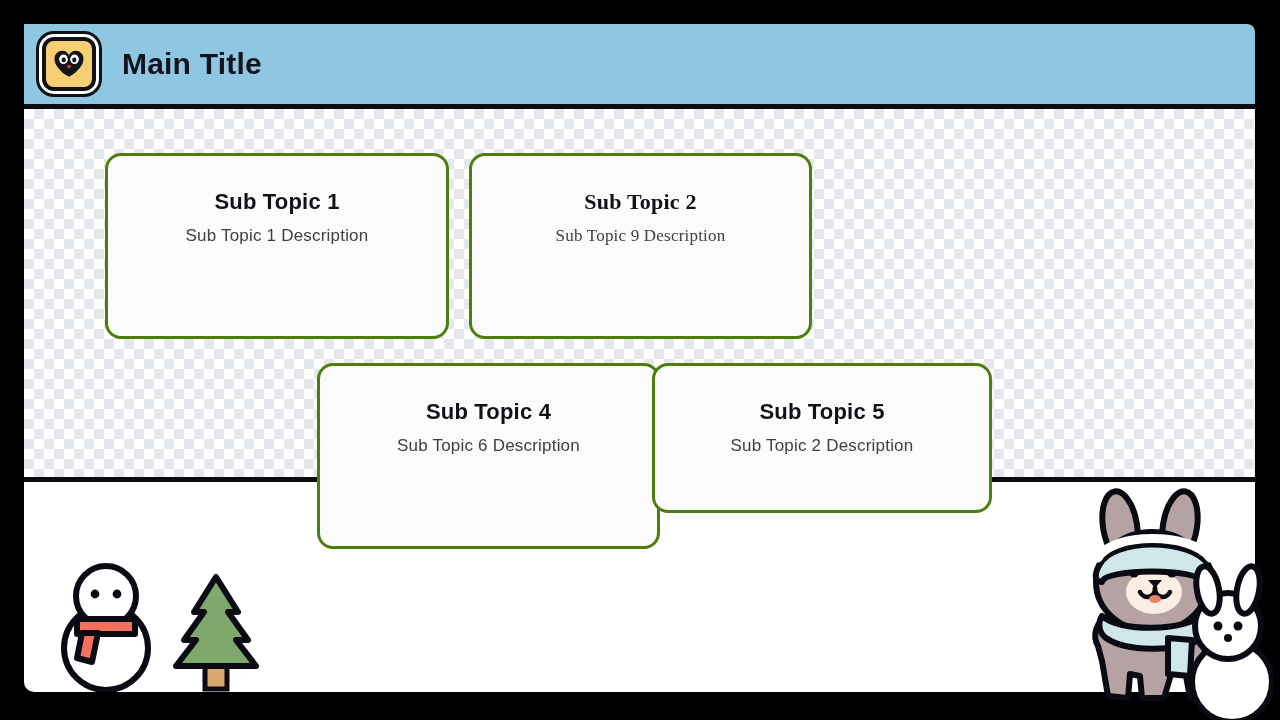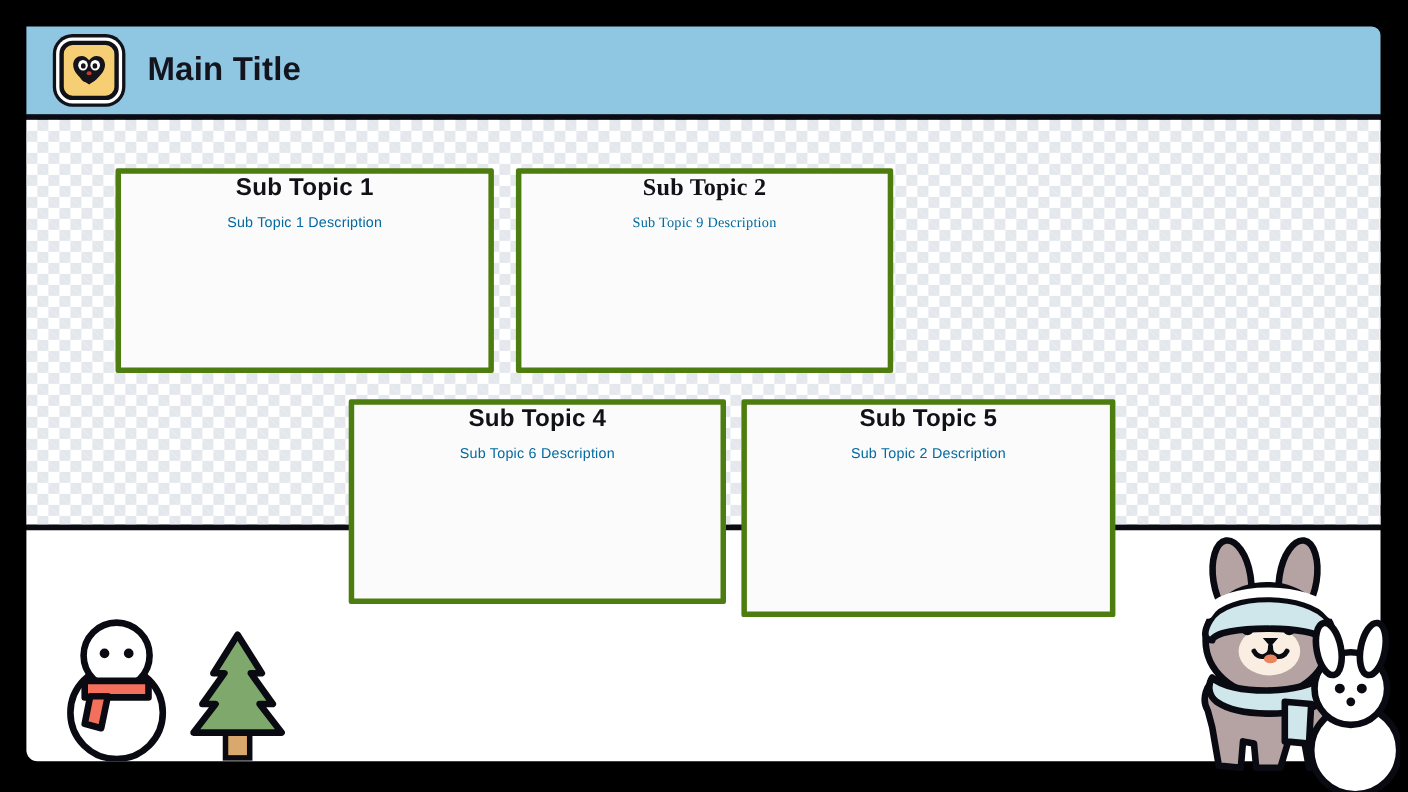--- a/index.html
+++ b/index.html
@@ -23,21 +23,21 @@
   #header {
     position: absolute;
     left: 24px;
     top: 24px;
     width: 1231px;
     height: 80px;
     background: #8FC7E3;
     border-top-right-radius: 8px;
     display: flex;
     align-items: center;
-    padding-left: 30px;
+    padding-left: 18px;
     overflow: hidden;
   }
   #header-underline {
     position: absolute;
     left: 24px;
     top: 104px;
     width: 1231px;
     height: 5px;
     background: #0b0b14;
   }
@@ -96,49 +96,50 @@
     height: 210px;
     background: #ffffff;
     border-bottom-left-radius: 10px;
     border-bottom-right-radius: 10px;
   }
 
   
   .card {
     position: absolute;
     background: #FBFBFB;
-    border: 5px solid #4d7c0f;
-    border-radius: 2px;
+    border: 3px solid #4d7c0f;
+    border-radius: 16px;
     display: flex;
     flex-direction: column;
     align-items: center;
+    padding-top: 34px;
   }
   .card-title {
     font-size: 22px;
     font-weight: bold;
     color: #111118;
     letter-spacing: 0.2px;
     line-height: 1.1;
     white-space: nowrap;
   }
   .card-desc {
     margin-top: 13px;
-    font-size: 13px;
+    font-size: 17px;
     font-weight: normal;
-    color: #0369a1;
+    color: #404040;
     letter-spacing: 0.2px;
     line-height: 1.1;
     white-space: nowrap;
   }
 
   #card-1 { left: 105px;  top: 153px; width: 344px; height: 186px; }
   #card-2 { left: 469px;  top: 153px; width: 343px; height: 186px; font-family: Liberation Serif, serif; }
   #card-3 { left: 833px;  top: 153px; width: 343px; height: 186px; }
   #card-4 { left: 288px;  top: 363px; width: 343px; height: 186px; margin-left: 29px; }
-  #card-5 { left: 652px;  top: 363px; width: 340px; height: 198px; margin-left: 22px; }
+  #card-5 { left: 652px;  top: 363px; width: 340px; height: 150px; }
 
   
   #snowman  { position: absolute; left: 58px;  top: 556px; width: 96px;  height: 136px; }
   #tree     { position: absolute; left: 172px; top: 570px; width: 88px;  height: 122px; }
   #bunny    { position: absolute; left: 1068px; top: 486px; width: 205px; height: 234px; }
 </style>
 </head>
 <body>
 
 <div id="slide">

